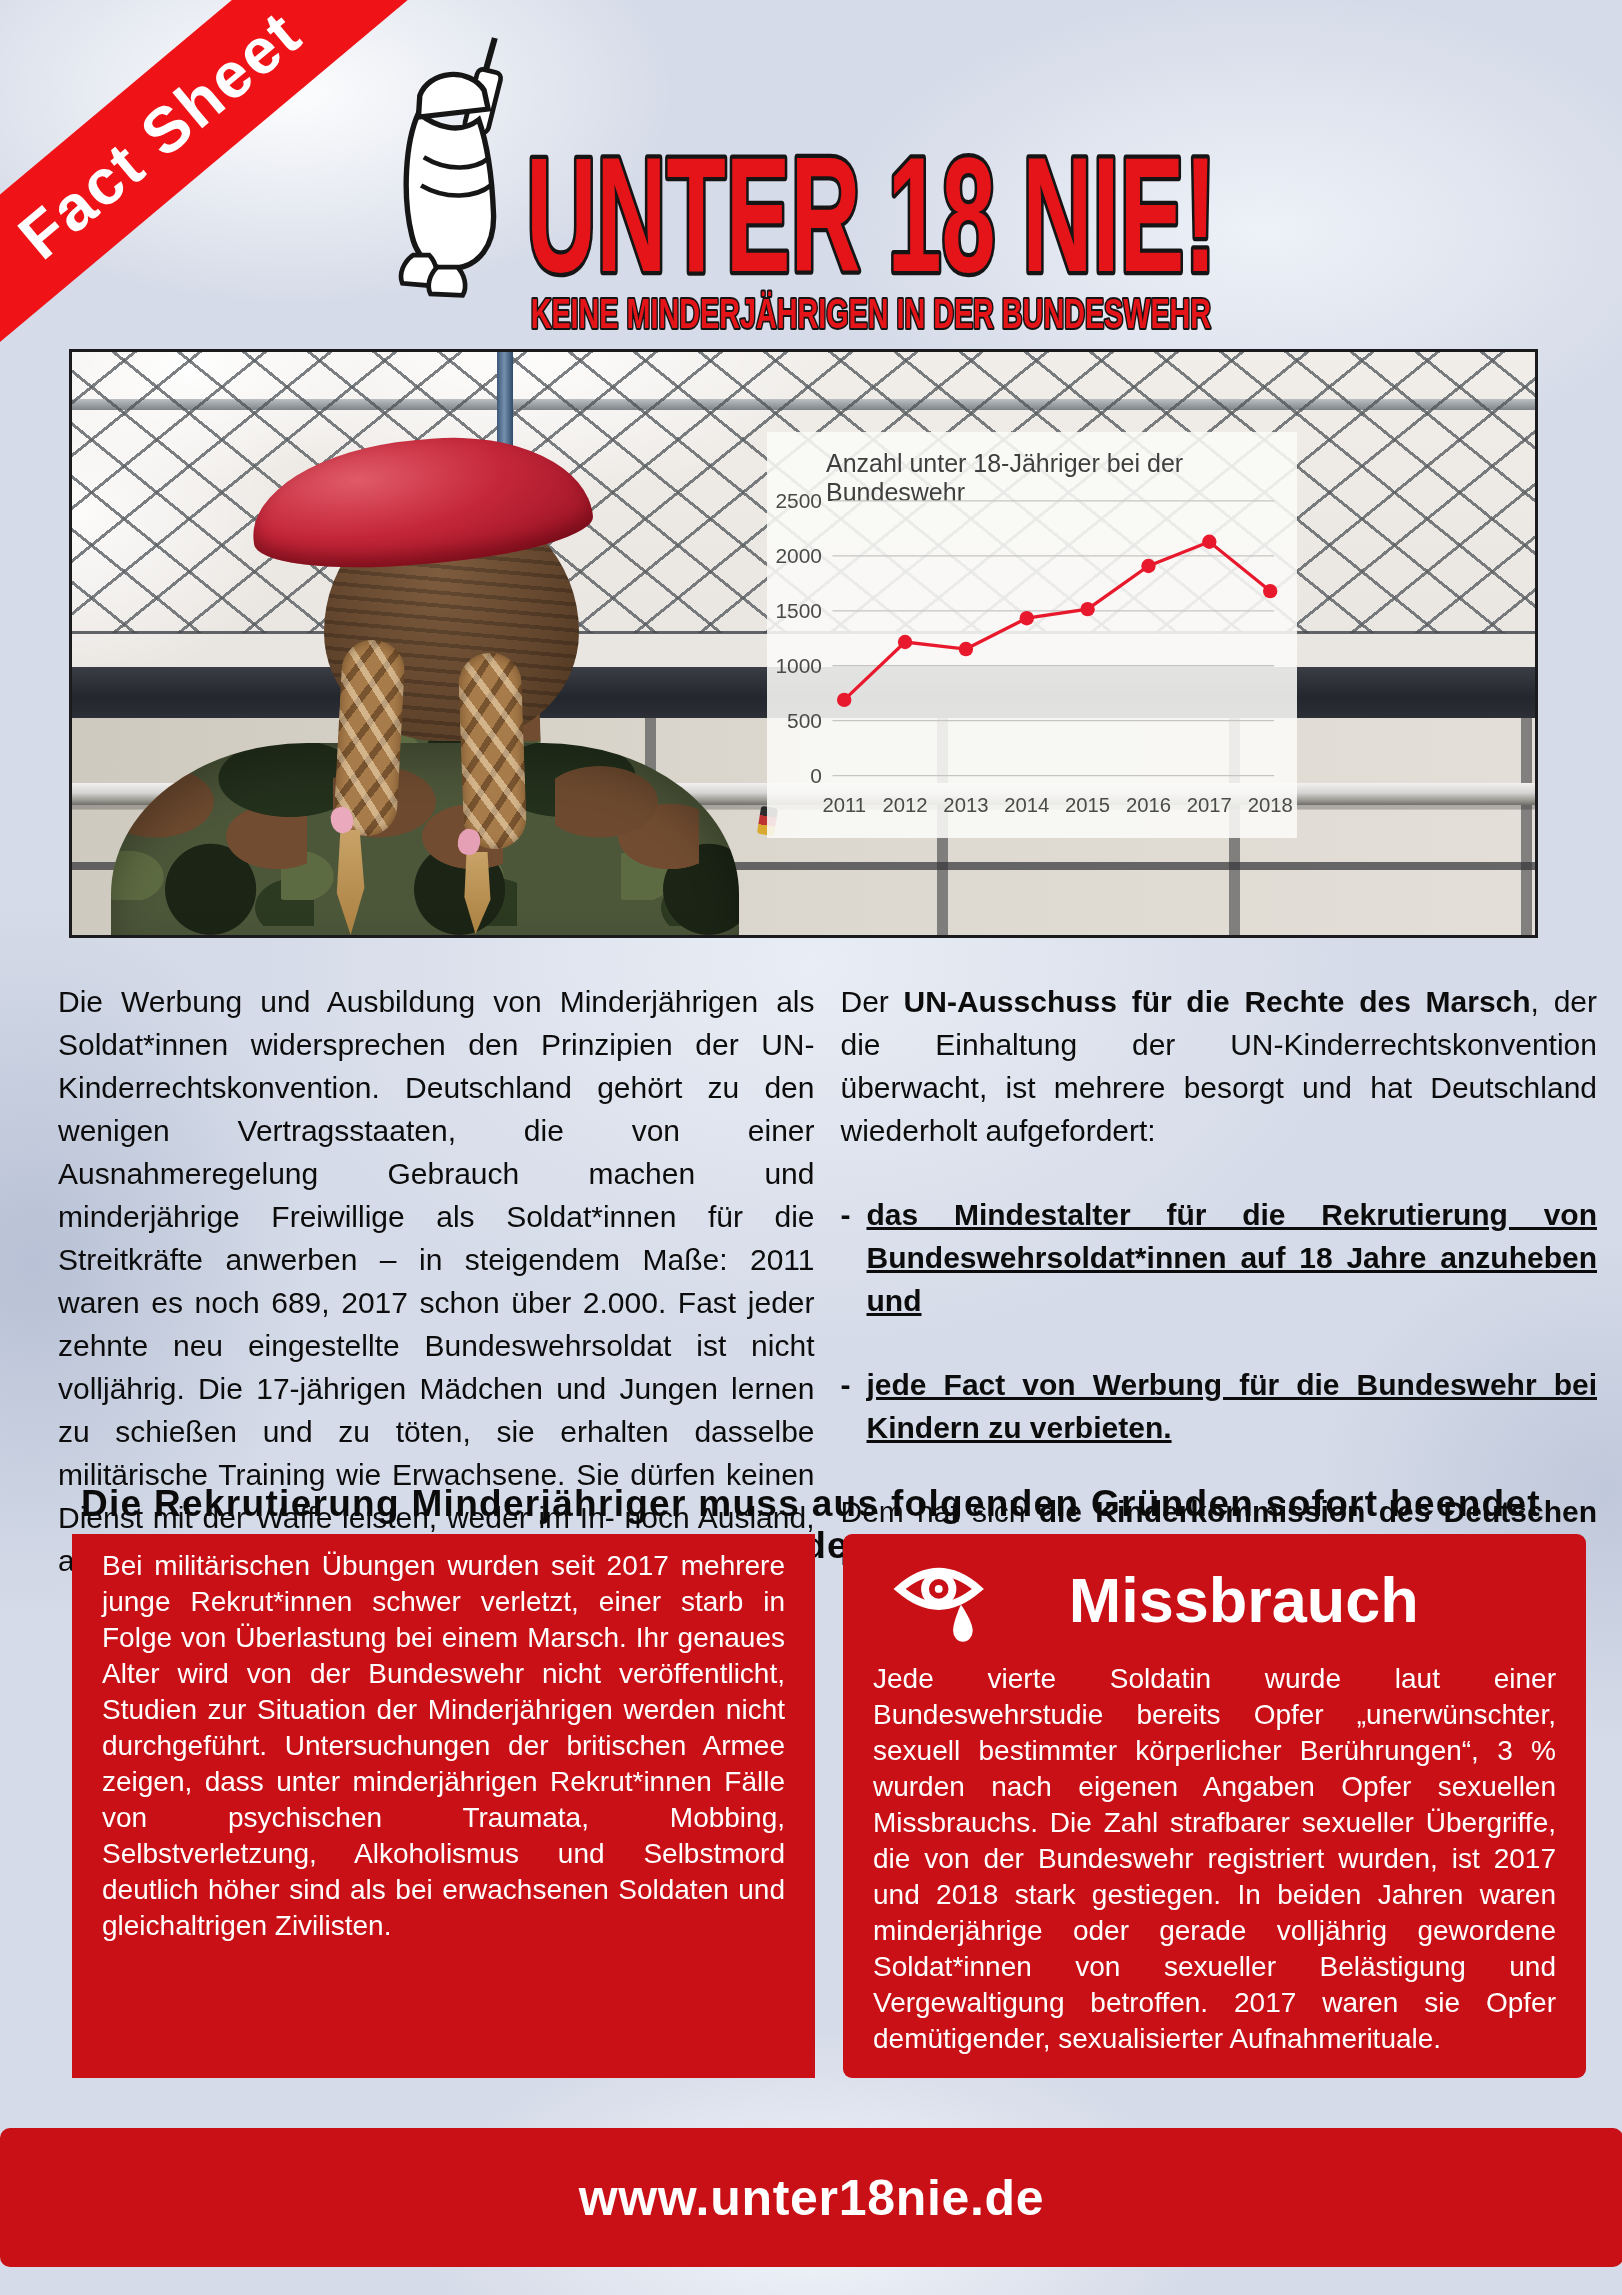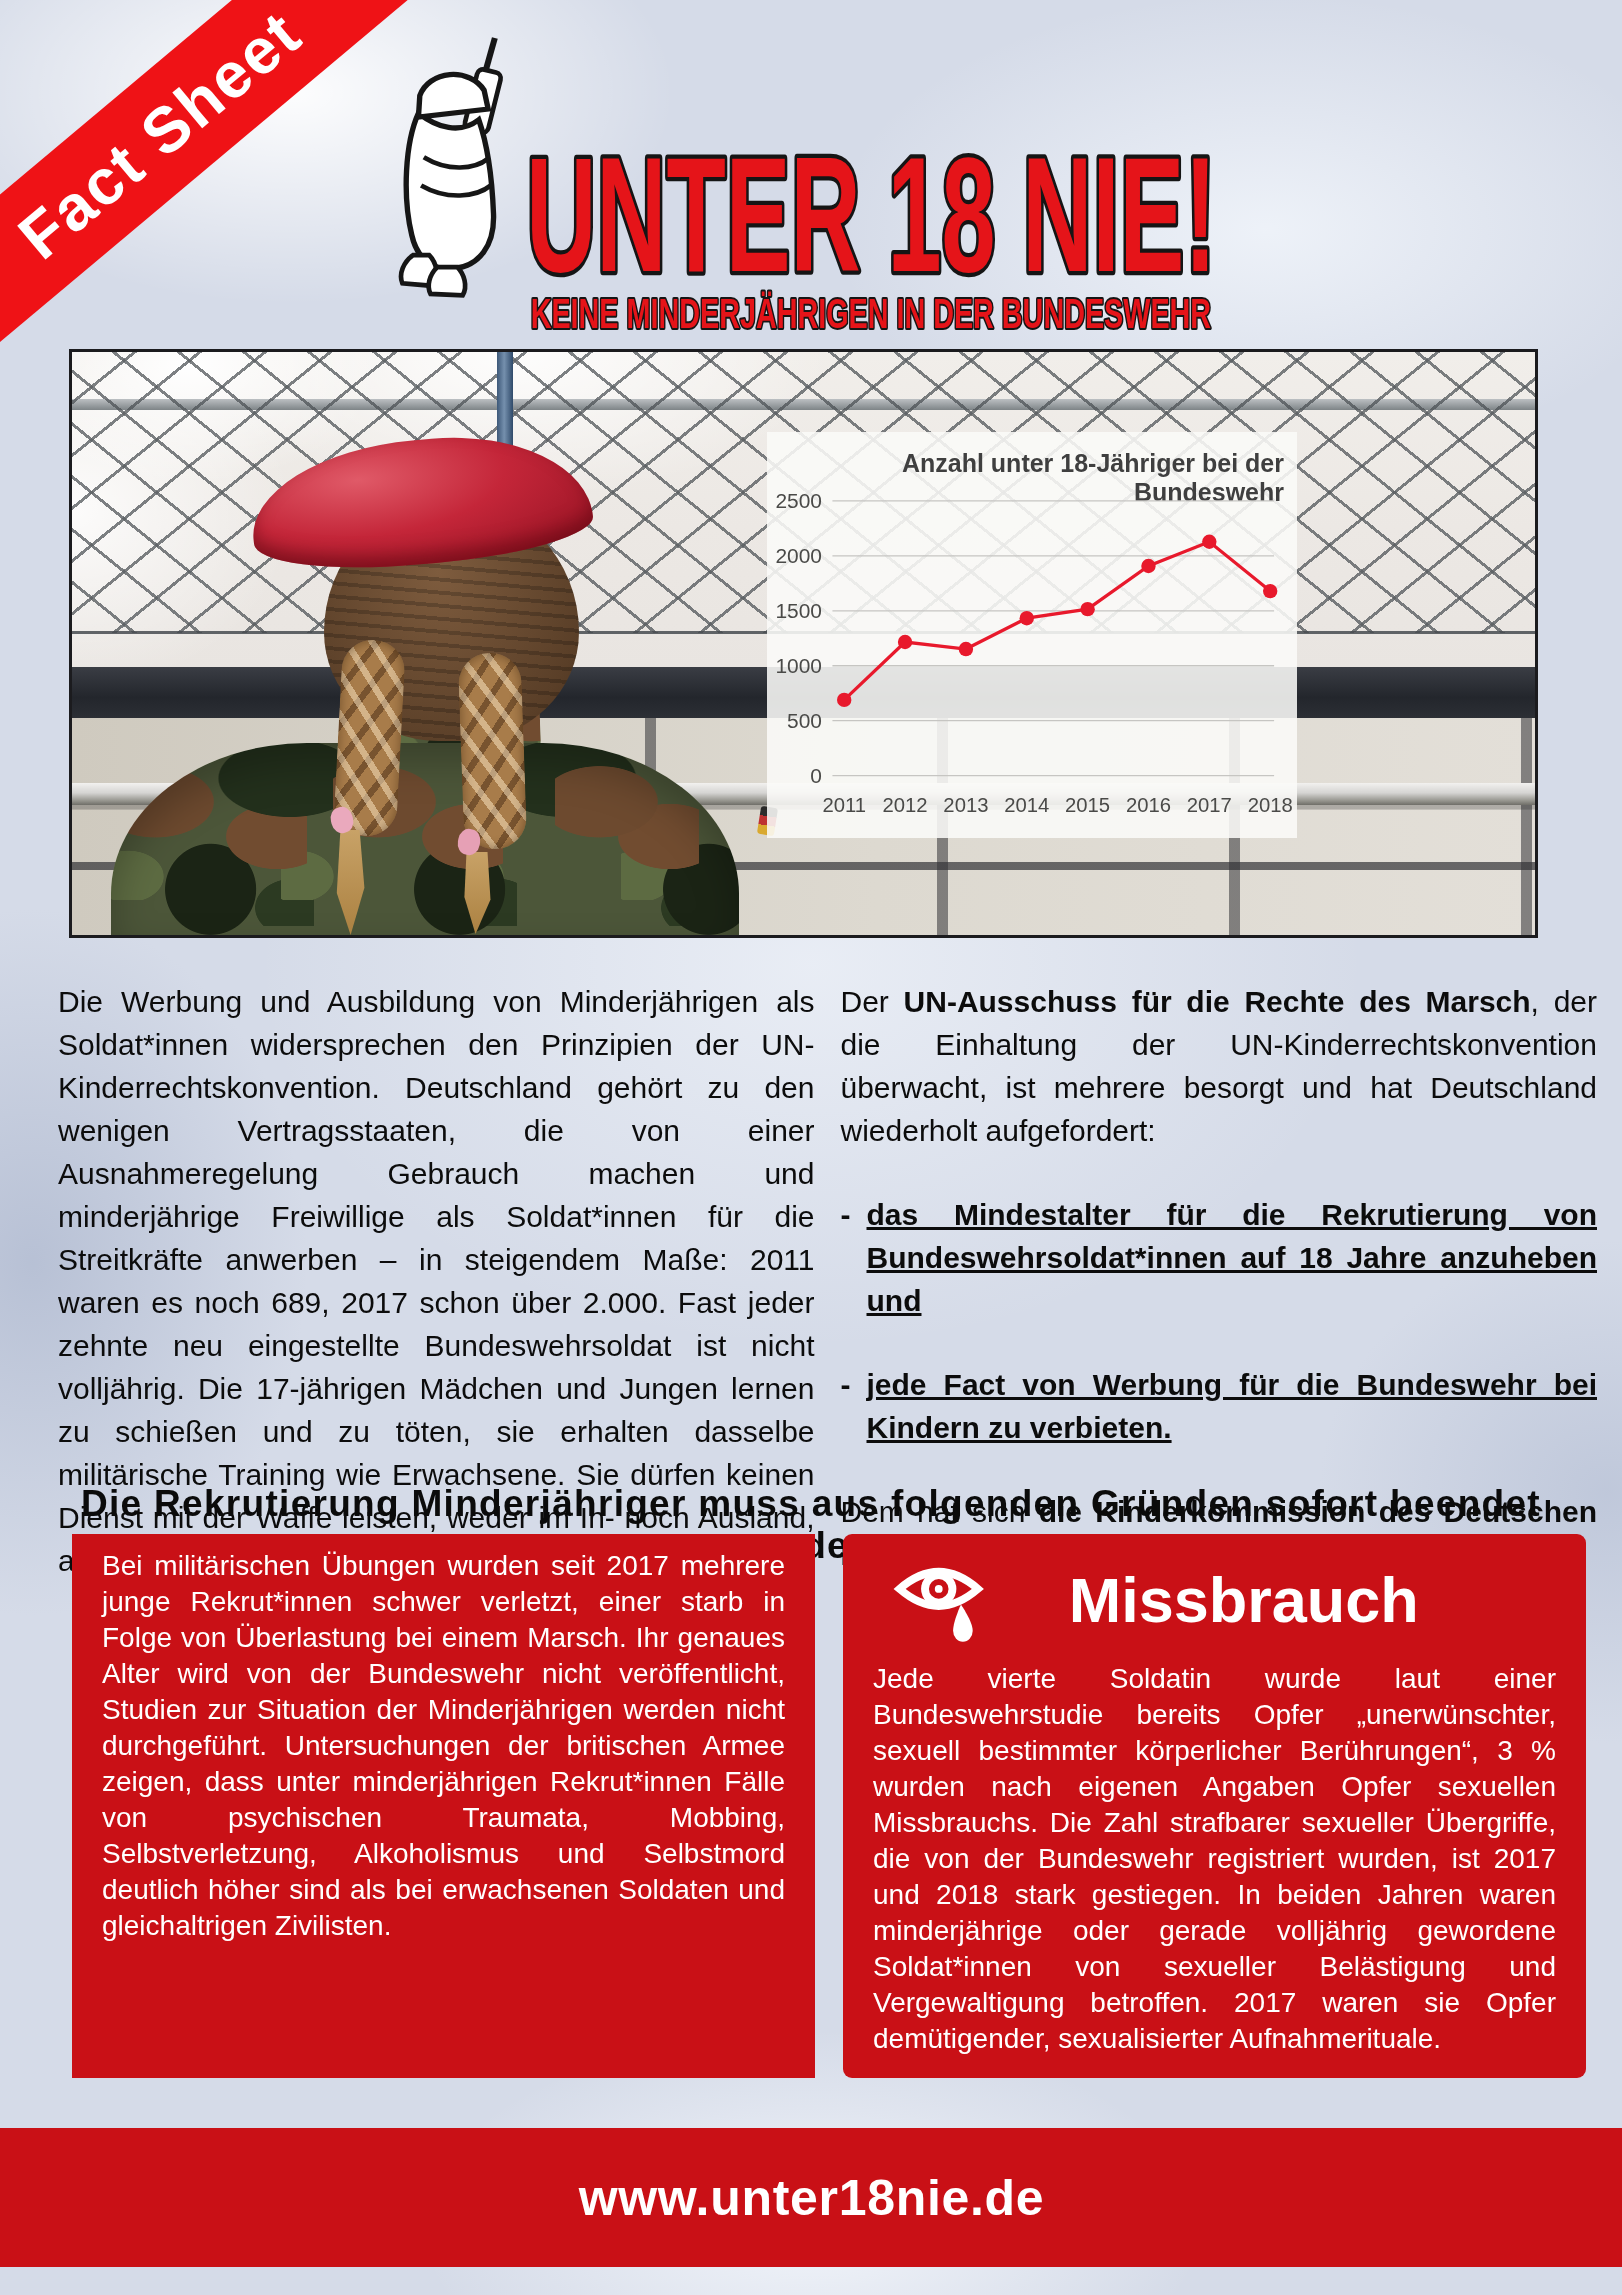--- a/index.html
+++ b/index.html
@@ -86,22 +86,22 @@
   .g-beret{position:absolute;left:179px;top:88px;width:340px;height:124px;transform:rotate(-5deg);
     border-radius:52% 48% 50% 50% / 72% 78% 28% 30%;
     background:radial-gradient(at 32% 28%, #e05a68 0%, #c42639 45%, #9c1526 88%);
     box-shadow:inset 0 -10.5px 17px rgba(90,5,15,.55);}
   .g-flag{position:absolute;left:687px;top:455px;width:17px;height:27.5px;border-radius:3.3px;opacity:.9;
     transform:rotate(9deg);
     background:linear-gradient(180deg,#1a1a1a 0 33%,#bb2020 33% 66%,#d9a41e 66%);}
   
   .chart-panel{position:absolute;left:695px;top:80px;width:530px;height:406px;
     background:rgba(251,250,248,.88);}
-  .chart-title{position:absolute;top:17px;left:59px;right:13px;text-align:right;
-    font-size:25px;font-weight:bold;color:#3f3f3f;}
+  .chart-title{position:absolute;top:17px;left:59px;right:13px;text-align:left;
+    font-size:25px;font-weight:normal;color:#3f3f3f;}
   .chart-svg{position:absolute;inset:0;width:530px;height:406px;font-family:"Liberation Sans",sans-serif;}
   
   .columns{position:absolute;left:58px;top:980px;width:1539px;display:flex;gap:26px;
     font-size:30px;line-height:43px;color:#0c0c0c;}
   .col{flex:1;text-align:justify;}
   .col p{margin:0;}
   .col .sp{margin-top:41px;}
   .bullet{display:flex;margin-top:41px;font-weight:bold;text-align:justify;}
   .bullet .marker{width:26px;flex:none;}
   .bullet strong{flex:1;text-decoration:underline;}
@@ -112,21 +112,21 @@
   .box{position:absolute;top:1534px;height:544px;background:#c91016;color:#fff;box-sizing:border-box;
     padding:14.4px 30px 0 30px;}
   .box1{left:72px;width:743px;}
   .box2{left:843px;width:743px;border-radius:9px;}
   .box-head{display:flex;align-items:center;height:103px;margin-bottom:9.2px;}
   .box-icon{flex:none;margin-left:19.6px;}
   .box-title{flex:1;text-align:center;font-size:63px;font-weight:bold;padding-right:59px;}
   .box p{margin:0;font-size:28px;line-height:36px;text-align:justify;}
   
   .footer{position:absolute;left:0;top:2128px;width:100%;height:139px;background:#c91016;
-    display:flex;align-items:center;justify-content:center;}
+    display:flex;align-items:center;justify-content:center;border-radius:10px;}
   .footer span{color:#fff;font-size:50px;font-weight:bold;letter-spacing:0.7px;}
 </style>
 </head>
 <body>
 
 <div class="page">
 
   <div class="ribbon">
     <span>Fact Sheet</span>
   </div>

